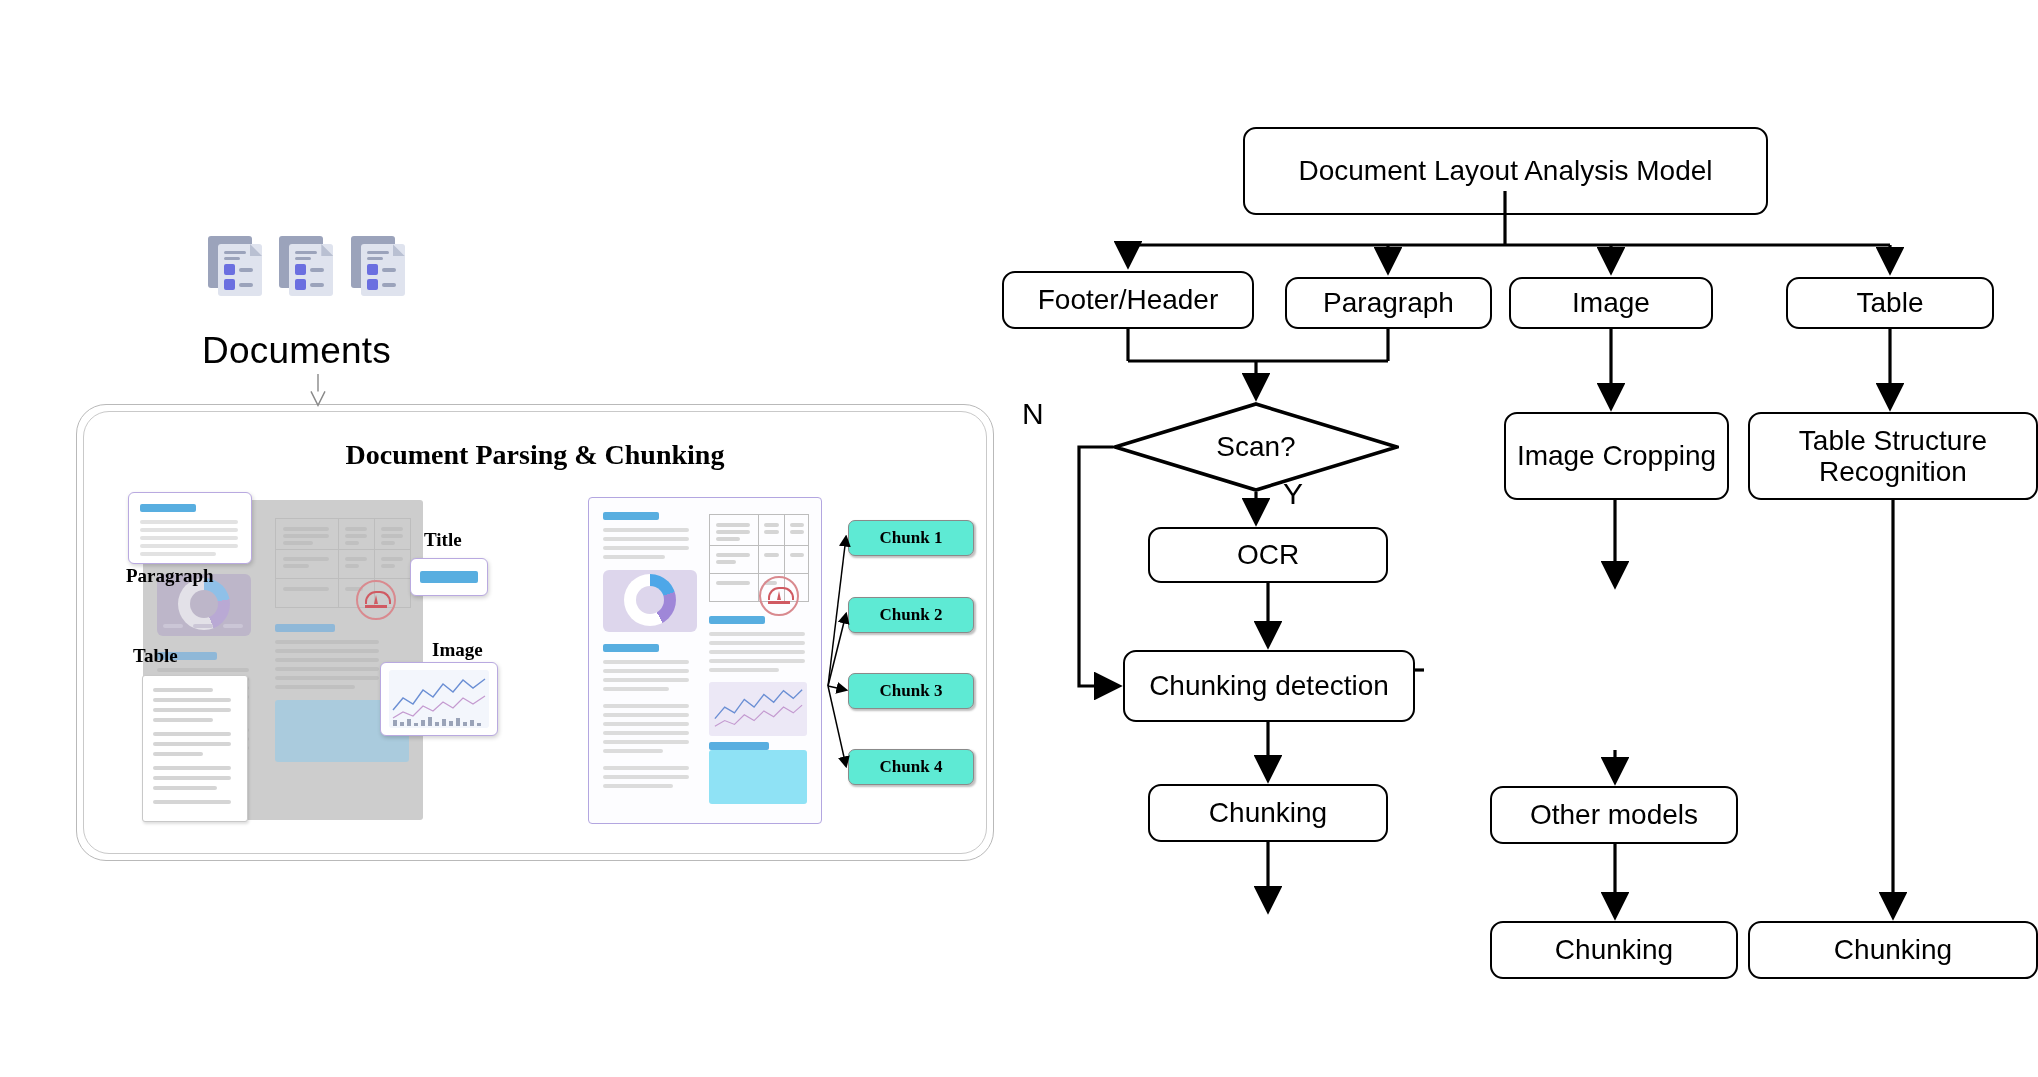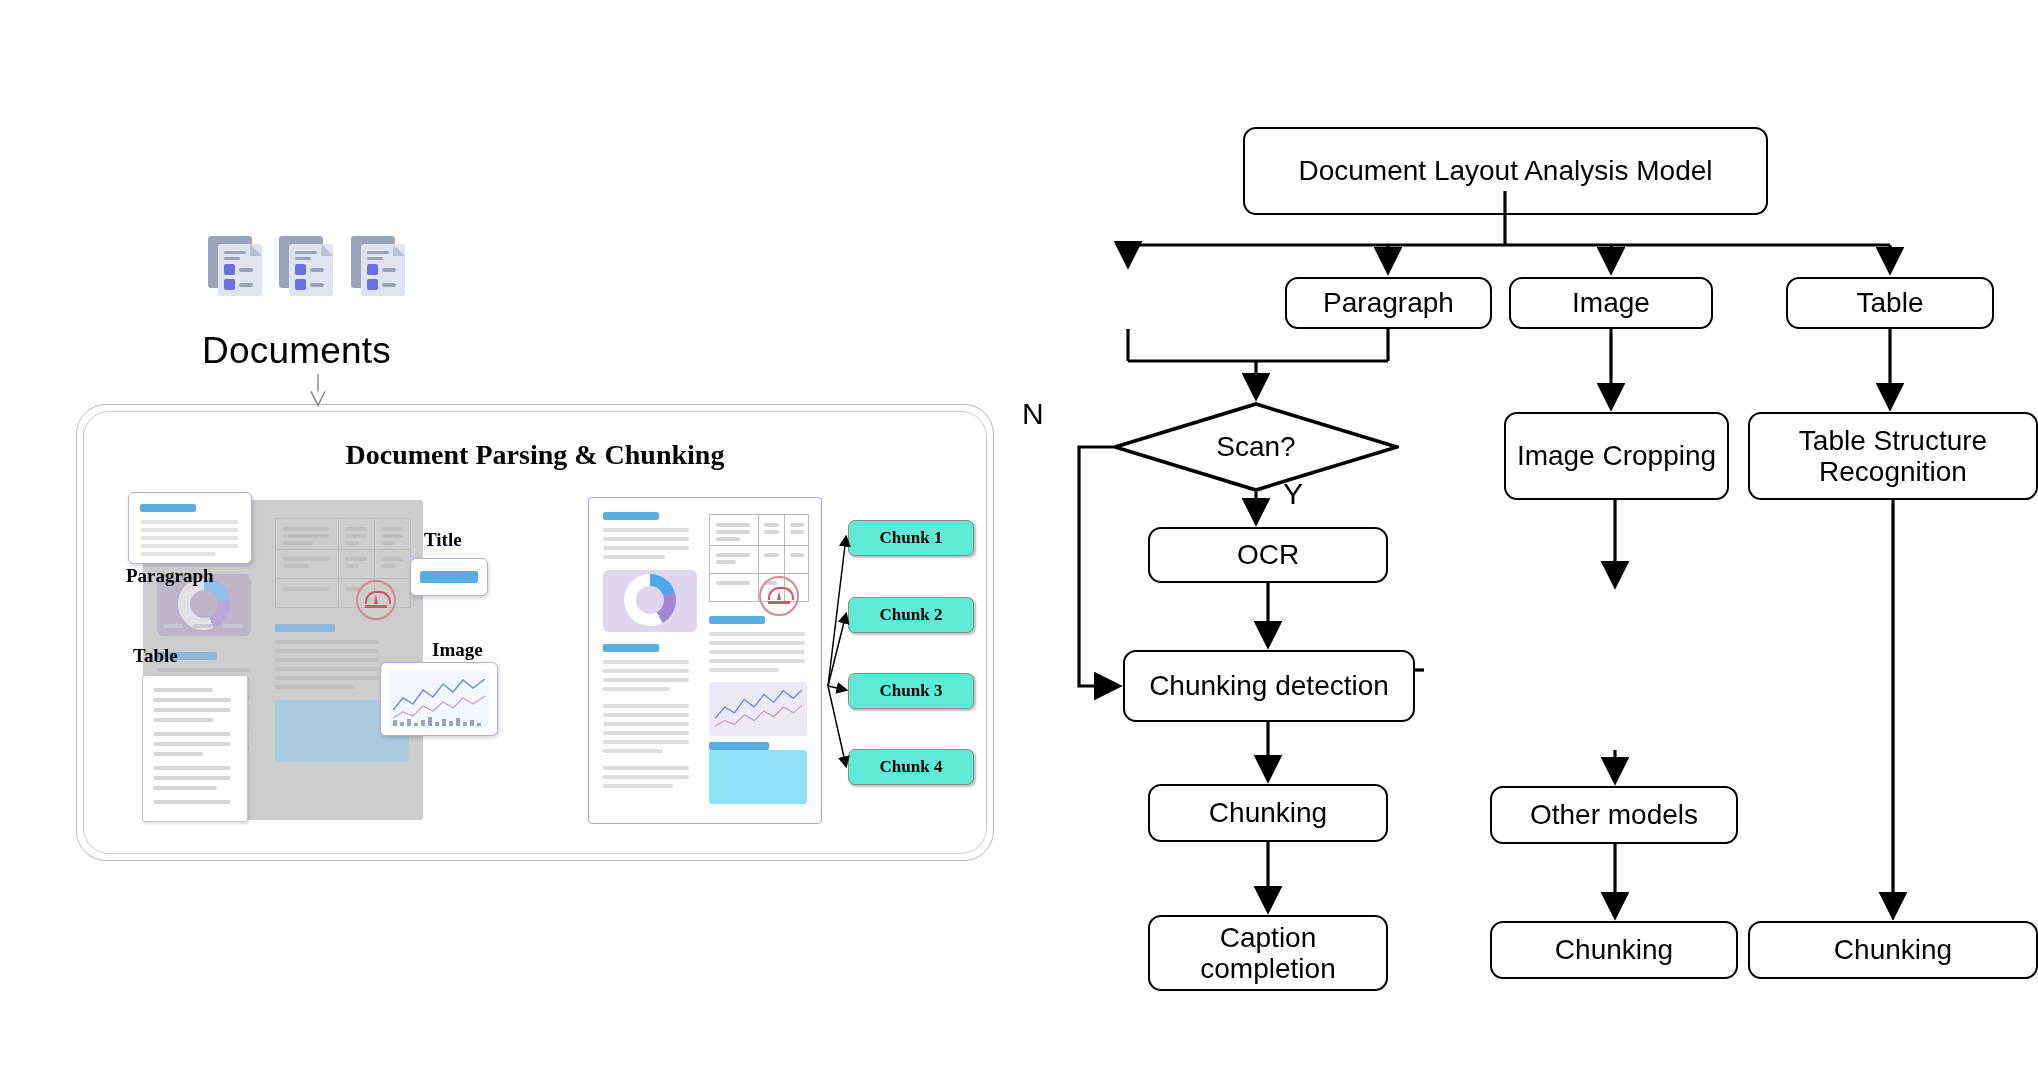--- a/index.html
+++ b/index.html
@@ -332,38 +332,38 @@
   <div class="lbl" id="lbl-title">Title</div>
   <div class="lbl" id="lbl-image">Image</div>
 
   <div class="chunk" style="left:848px;top:520px;">Chunk 1</div>
   <div class="chunk" style="left:848px;top:597px;">Chunk 2</div>
   <div class="chunk" style="left:848px;top:673px;">Chunk 3</div>
   <div class="chunk" style="left:848px;top:749px;">Chunk 4</div>
 
   <div class="node" style="left:1243px;top:119px;width:525px;height:88px;margin-top:8px;">Document Layout Analysis Model</div>
 
+  <div class="node" style="left:1002px;top:271px;width:252px;height:58px;">Footer/Header</div>
   <div class="node" style="left:1285px;top:277px;width:207px;height:52px;">Paragraph</div>
   <div class="node" style="left:1509px;top:277px;width:204px;height:52px;">Image</div>
   <div class="node" style="left:1786px;top:277px;width:208px;height:52px;">Table</div>
 
   <div class="dia" style="left:1113px;top:402px;width:286px;height:90px;">
     <svg class="shape" viewBox="0 0 286 90" preserveAspectRatio="none">
       <polygon points="143,2 284,45 143,88 2,45" fill="#fff" stroke="#000" stroke-width="3.6" vector-effect="non-scaling-stroke"></polygon>
     </svg>
     <span class="txt">Scan?</span>
   </div>
 
   <div class="node" style="left:1148px;top:527px;width:240px;height:56px;">OCR</div>
 
   <div class="node" style="left:1123px;top:650px;width:292px;height:72px;">Chunking detection</div>
 
   <div class="node" style="left:1148px;top:784px;width:240px;height:58px;">Chunking</div>
 
-  <div class="node" style="left:1148px;top:915px;width:240px;height:76px;">Caption completion</div>
 
   <div class="node" style="left:1504px;top:412px;width:225px;height:88px;">Image Cropping</div>
 
 
   <div class="node" style="left:1490px;top:786px;width:248px;height:58px;">Other models</div>
 
   <div class="node" style="left:1490px;top:921px;width:248px;height:58px;">Chunking</div>
 
   <div class="node" style="left:1748px;top:412px;width:290px;height:88px;">Table Structure Recognition</div>
 

